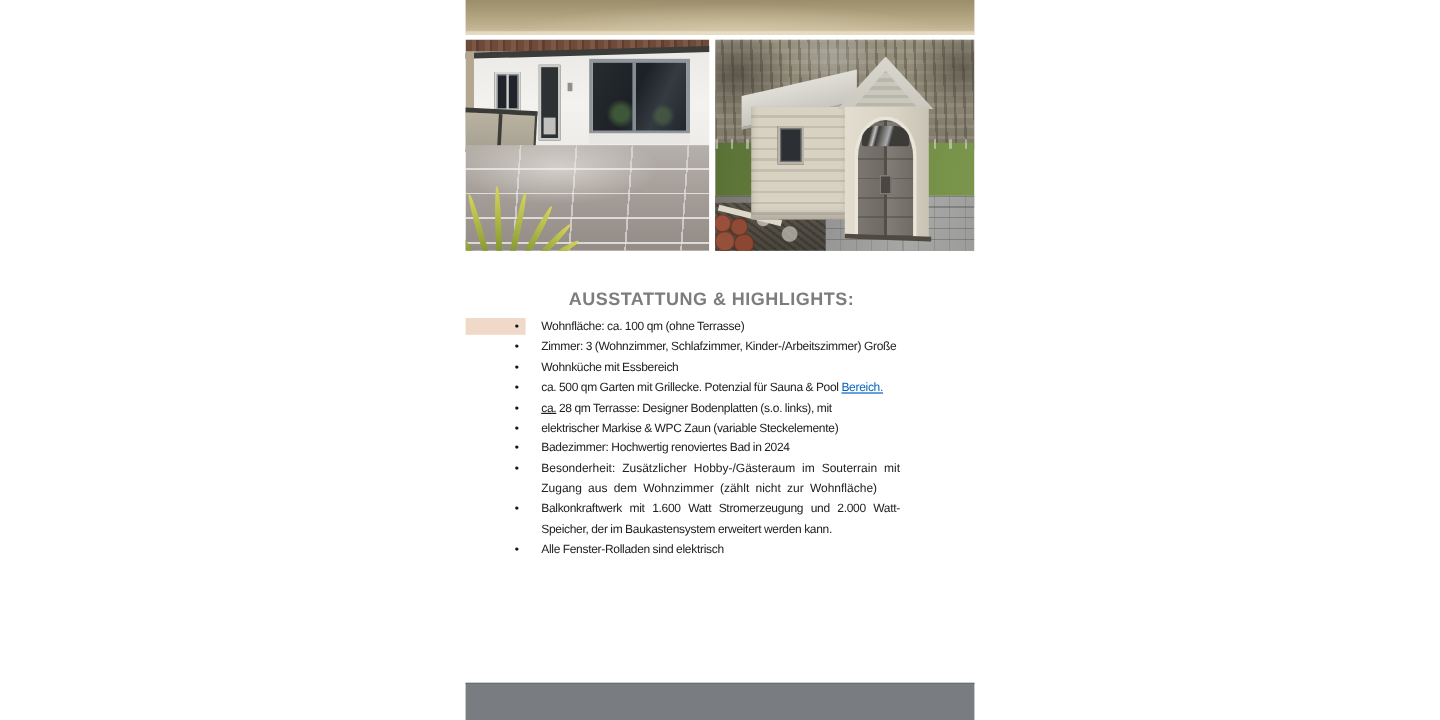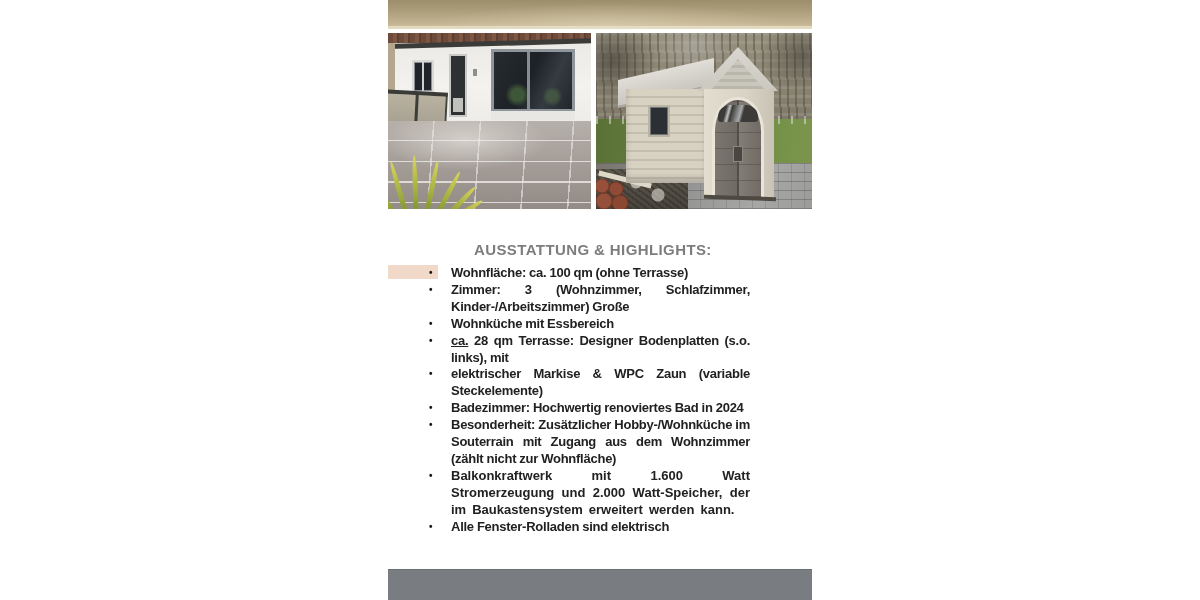--- a/index.html
+++ b/index.html
@@ -131,22 +131,22 @@
   .shed-doors::after { content:""; position:absolute; left:18px; top:46px; width:8px; height:14px;
       background:#4a4742; border:1px solid #8c8880; }
   .shed-base { left:108px; top:163px; width:72px; height:4px; background:#4e4a42; transform:rotate(2deg); }
 
   
   .heading { position:absolute; left:58px; top:241px; font-size:15px; font-weight:bold;
       color:#7d7d7d; letter-spacing:.4px; white-space:nowrap;margin-left:28px; }
   .accent-rect { position:absolute; left:0; top:265px; width:50px; height:14px; background:#f0d9c8; }
 
   ul.highlights { position:absolute; left:40px; top:265px; width:322px; list-style:none; }
-  ul.highlights li { position:relative; padding-left:23px; font-size:13px; line-height:16.9px;
-      color:#212121; text-align:justify; letter-spacing:-.25px; word-spacing:-.3px;font-weight:bold; }
+  ul.highlights li { position:relative; padding-left:23px; font-size:10px; line-height:16.9px;
+      color:#212121; text-align:justify; letter-spacing:-.25px; word-spacing:-.3px; }
   ul.highlights li::before { content:"\2022"; position:absolute; left:1px; top:0; color:#141414;
       font-size:10px; }
   ul.highlights li:nth-child(8) { word-spacing:2.4px; letter-spacing:0; }
   ul.highlights a { color:#0563c1; text-decoration:underline; }
   ul.highlights .u { text-decoration:underline; }
 
   
   .strip-bottom { position:absolute; left:0; top:569px; width:424px; height:31px;
       background:#797c81; border-top:1px solid #6b6e73; }
 </style>
@@ -198,23 +198,24 @@
       <div class="shed-base"></div>
     </div>
 
     <div class="heading">AUSSTATTUNG &amp; HIGHLIGHTS:</div>
     <div class="accent-rect"></div>
 
     <ul class="highlights">
         <li><span>Wohnfläche: ca. 100 qm (ohne Terrasse)</span></li>
         <li><span>Zimmer: 3 (Wohnzimmer, Schlafzimmer, Kinder-/Arbeitszimmer) Große</span></li>
         <li><span>Wohnküche mit Essbereich</span></li>
+        <li><span>ca. 500 qm Garten mit Grillecke. Potenzial für Sauna &amp; Pool </span><a href="#">Bereich.</a></li>
         <li><span class="u">ca.</span><span> 28 qm Terrasse: Designer Bodenplatten (s.o. links), mit</span></li>
         <li><span>elektrischer Markise &amp; WPC Zaun (variable Steckelemente)</span></li>
         <li><span>Badezimmer: Hochwertig renoviertes Bad in 2024</span></li>
-        <li><span>Besonderheit: Zusätzlicher Hobby-/Wohnküche im Souterrain mit Zugang aus dem Wohnzimmer (zählt nicht zur Wohnfläche)</span></li>
+        <li><span>Besonderheit: Zusätzlicher Hobby-/Gästeraum im Souterrain mit Zugang aus dem Wohnzimmer (zählt nicht zur Wohnfläche)</span></li>
         <li><span>Balkonkraftwerk mit 1.600 Watt Stromerzeugung und 2.000 Watt-Speicher, der im Baukastensystem erweitert werden kann.</span></li>
         <li><span>Alle Fenster-Rolladen sind elektrisch</span></li>
       </ul>
 
     <div class="strip-bottom"></div>
   </div>
 </div>
 
 </body></html>

